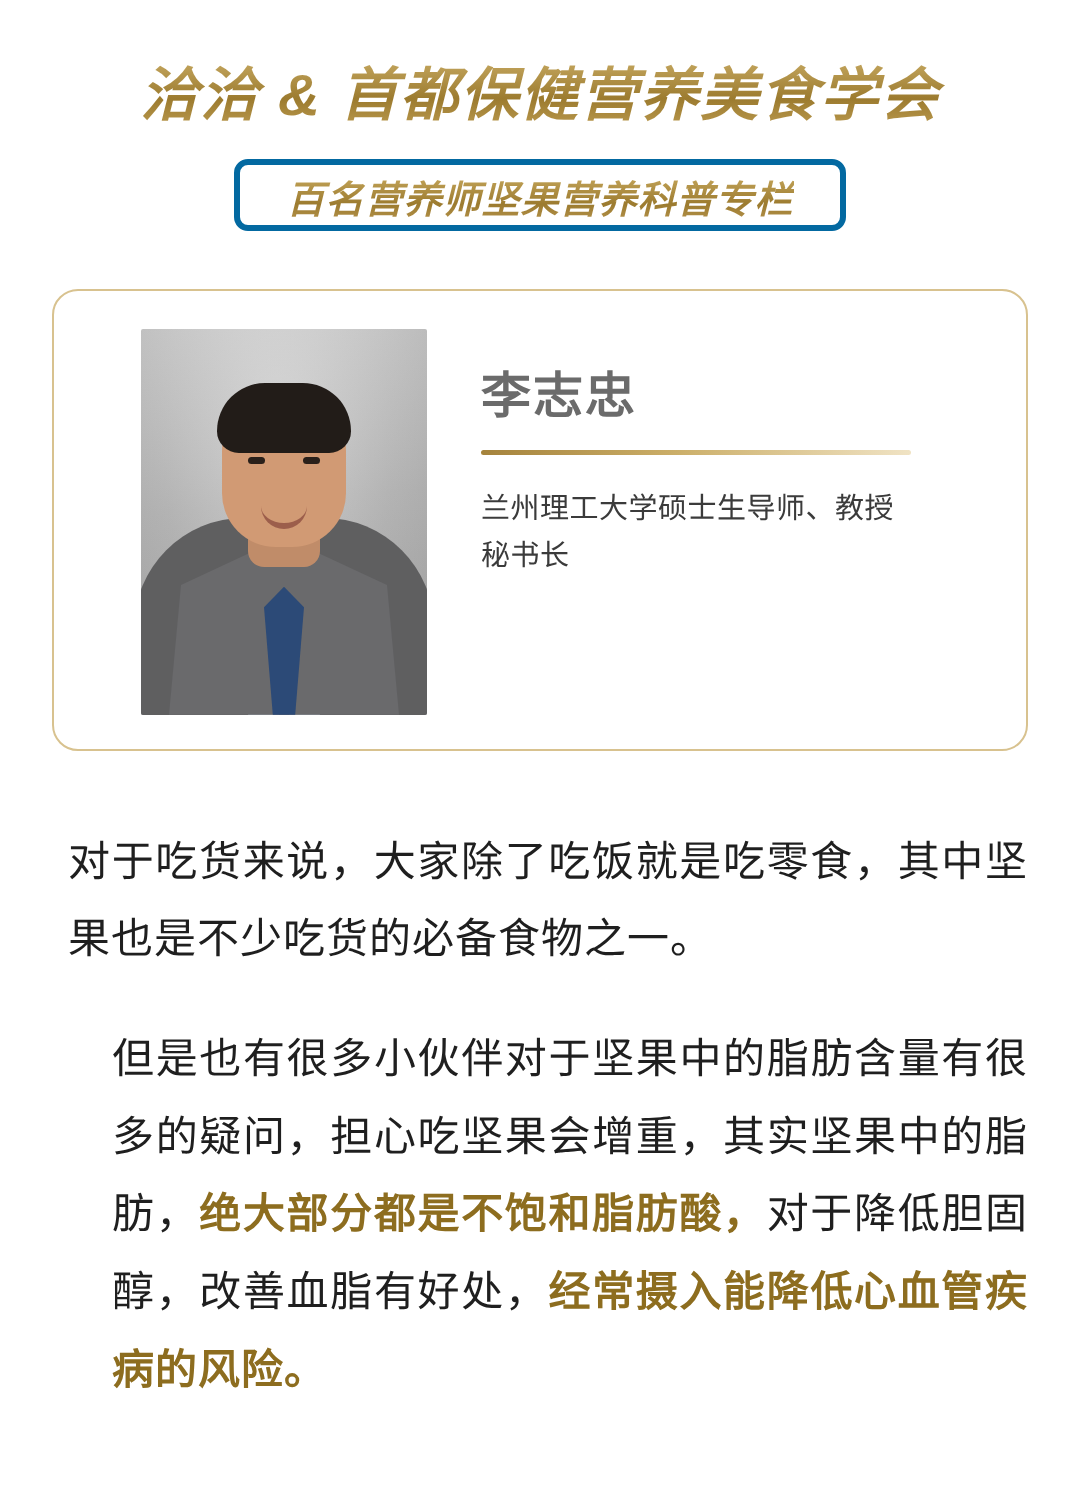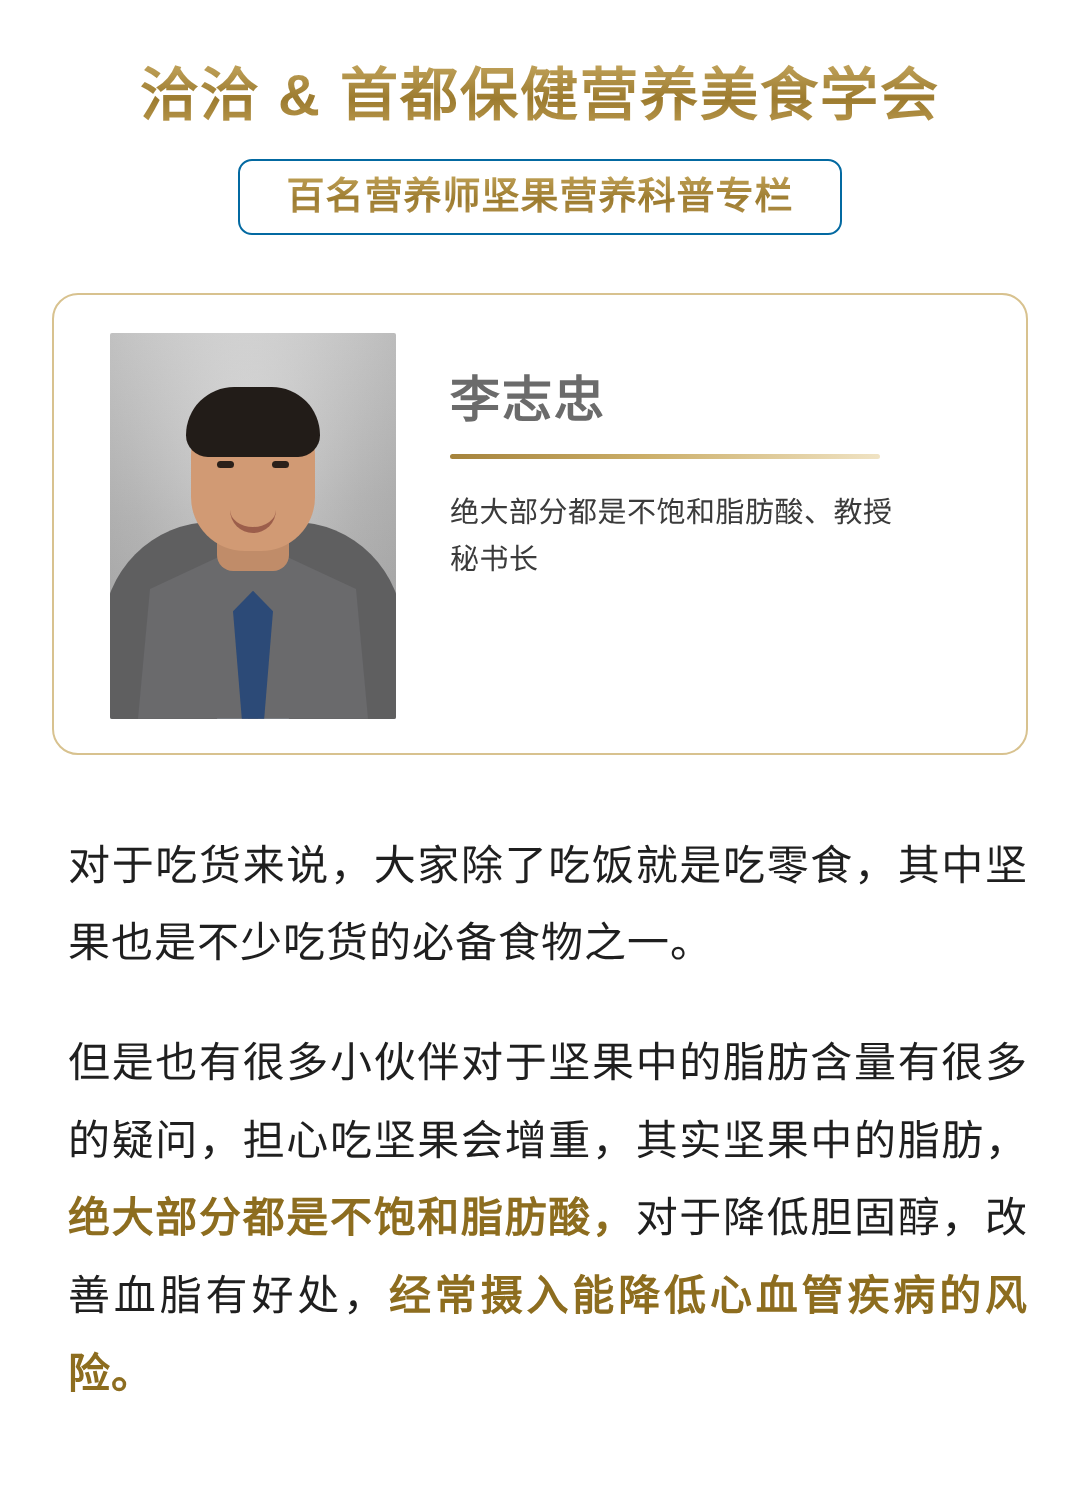--- a/index.html
+++ b/index.html
@@ -17,42 +17,43 @@
     position: relative;
     width: 1080px;
     height: 1502px;
     box-sizing: border-box;
   }
 
   
   .header {
     padding-top: 62px;
     text-align: center;
+    font-style: italic;
   }
   .main-title {
     font-size: 58px;
     font-weight: bold;
     letter-spacing: 2px;
     color: #9a7b34;
     line-height: 1.15;
     background: linear-gradient(180deg, #c2a45c 0%, #9c7b2f 55%, #bb9a4f 100%);
     -webkit-background-clip: text;
     background-clip: text;
     -webkit-text-fill-color: transparent;
     white-space: nowrap;
   }
   .subtitle-wrap {
     margin-top: 30px;
     display: flex;
     justify-content: center;
   }
   .subtitle-box {
-    border: 2px solid #0369a1;
+    border: 6px solid #0369a1;
     border-radius: 14px;
-    padding: 16px 46px 18px 46px;
+    padding: 16px 46px 6px 46px;
     display: inline-block;
   }
   .subtitle-text {
     font-size: 38px;
     font-weight: bold;
     color: #9c7b2f;
     letter-spacing: 1px;
     line-height: 1;
     white-space: nowrap;
     background: linear-gradient(180deg, #bfa055 0%, #9c7b2f 60%, #b3914a 100%);
@@ -64,20 +65,21 @@
   
   .expert-card {
     position: relative;
     margin: 58px 52px 0 52px;
     border: 2px solid #d8c28f;
     border-radius: 26px;
     height: 462px;
     box-sizing: border-box;
     display: flex;
     align-items: flex-start;
+    padding-left: 31px;
   }
   .portrait {
     width: 286px;
     height: 386px;
     margin: 38px 0 0 56px;
     border-radius: 2px;
     position: relative;
     overflow: hidden;
     background: linear-gradient(175deg, #c9c9c9 0%, #b4b4b4 45%, #a6a6a6 100%);
     flex: none;
@@ -217,21 +219,21 @@
     margin: 72px 52px 0 68px;
   }
   .para {
     font-size: 42px;
     color: #1f1f1f;
     line-height: 1.85;
     letter-spacing: 1px;
     margin-bottom: 42px;
     text-align: justify;
   }
-  .para:last-child { margin-bottom: 0; }
+  .para:last-child { margin-bottom: 0; margin-left: 44px; }
   .hl {
     color: #8d6d1f;
     font-weight: bold;
   }
 </style>
 </head>
 <body>
 
 <div class="page">
 
@@ -258,21 +260,21 @@
       <div class="hair"></div>
       <div class="eye-l"></div>
       <div class="eye-r"></div>
       <div class="smile"></div>
     </div>
 
     <div class="expert-info">
       <div class="expert-name">李志忠</div>
       <div class="gold-rule"></div>
       <div class="expert-titles">
-        <div>绝大部分都是不饱和脂肪酸、教授</div>
+        <div>兰州理工大学硕士生导师、教授</div>
         <div>秘书长</div>
       </div>
     </div>
 
   </div>
 
   <div class="body-copy">
     <p class="para">对于吃货来说，大家除了吃饭就是吃零食，其中坚果也是不少吃货的必备食物之一。</p>
     <p class="para">
       <span>但是也有很多小伙伴对于坚果中的脂肪含量有很多的疑问，担心吃坚果会增重，其实坚果中的脂肪，</span><span class="hl">绝大部分都是不饱和脂肪酸，</span><span>对于降低胆固醇，改善血脂有好处，</span><span class="hl">经常摄入能降低心血管疾病的风险。</span>

